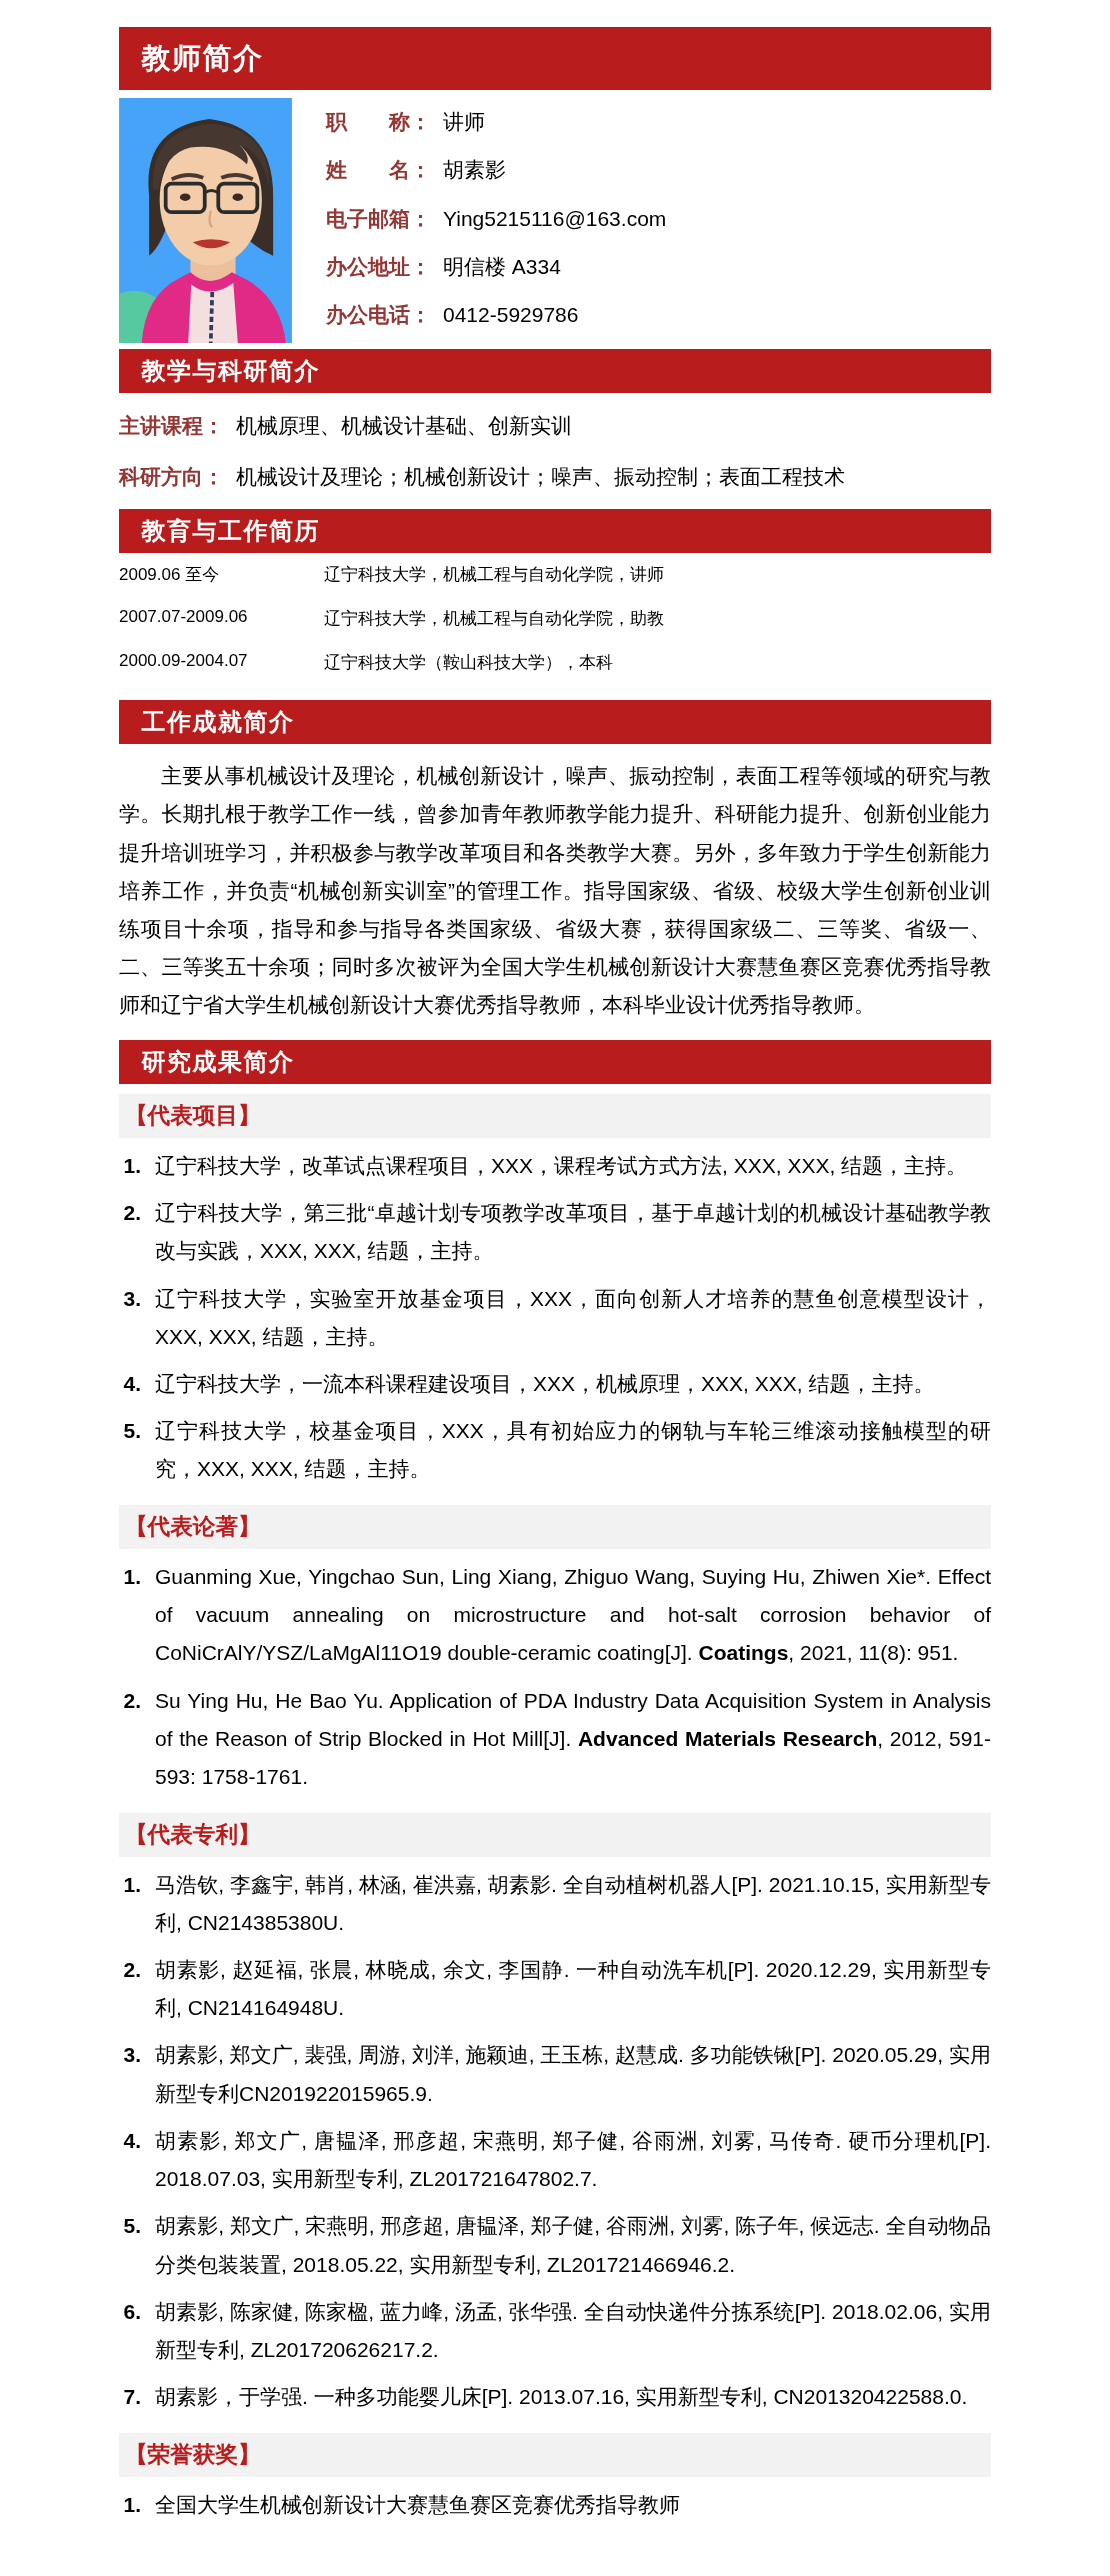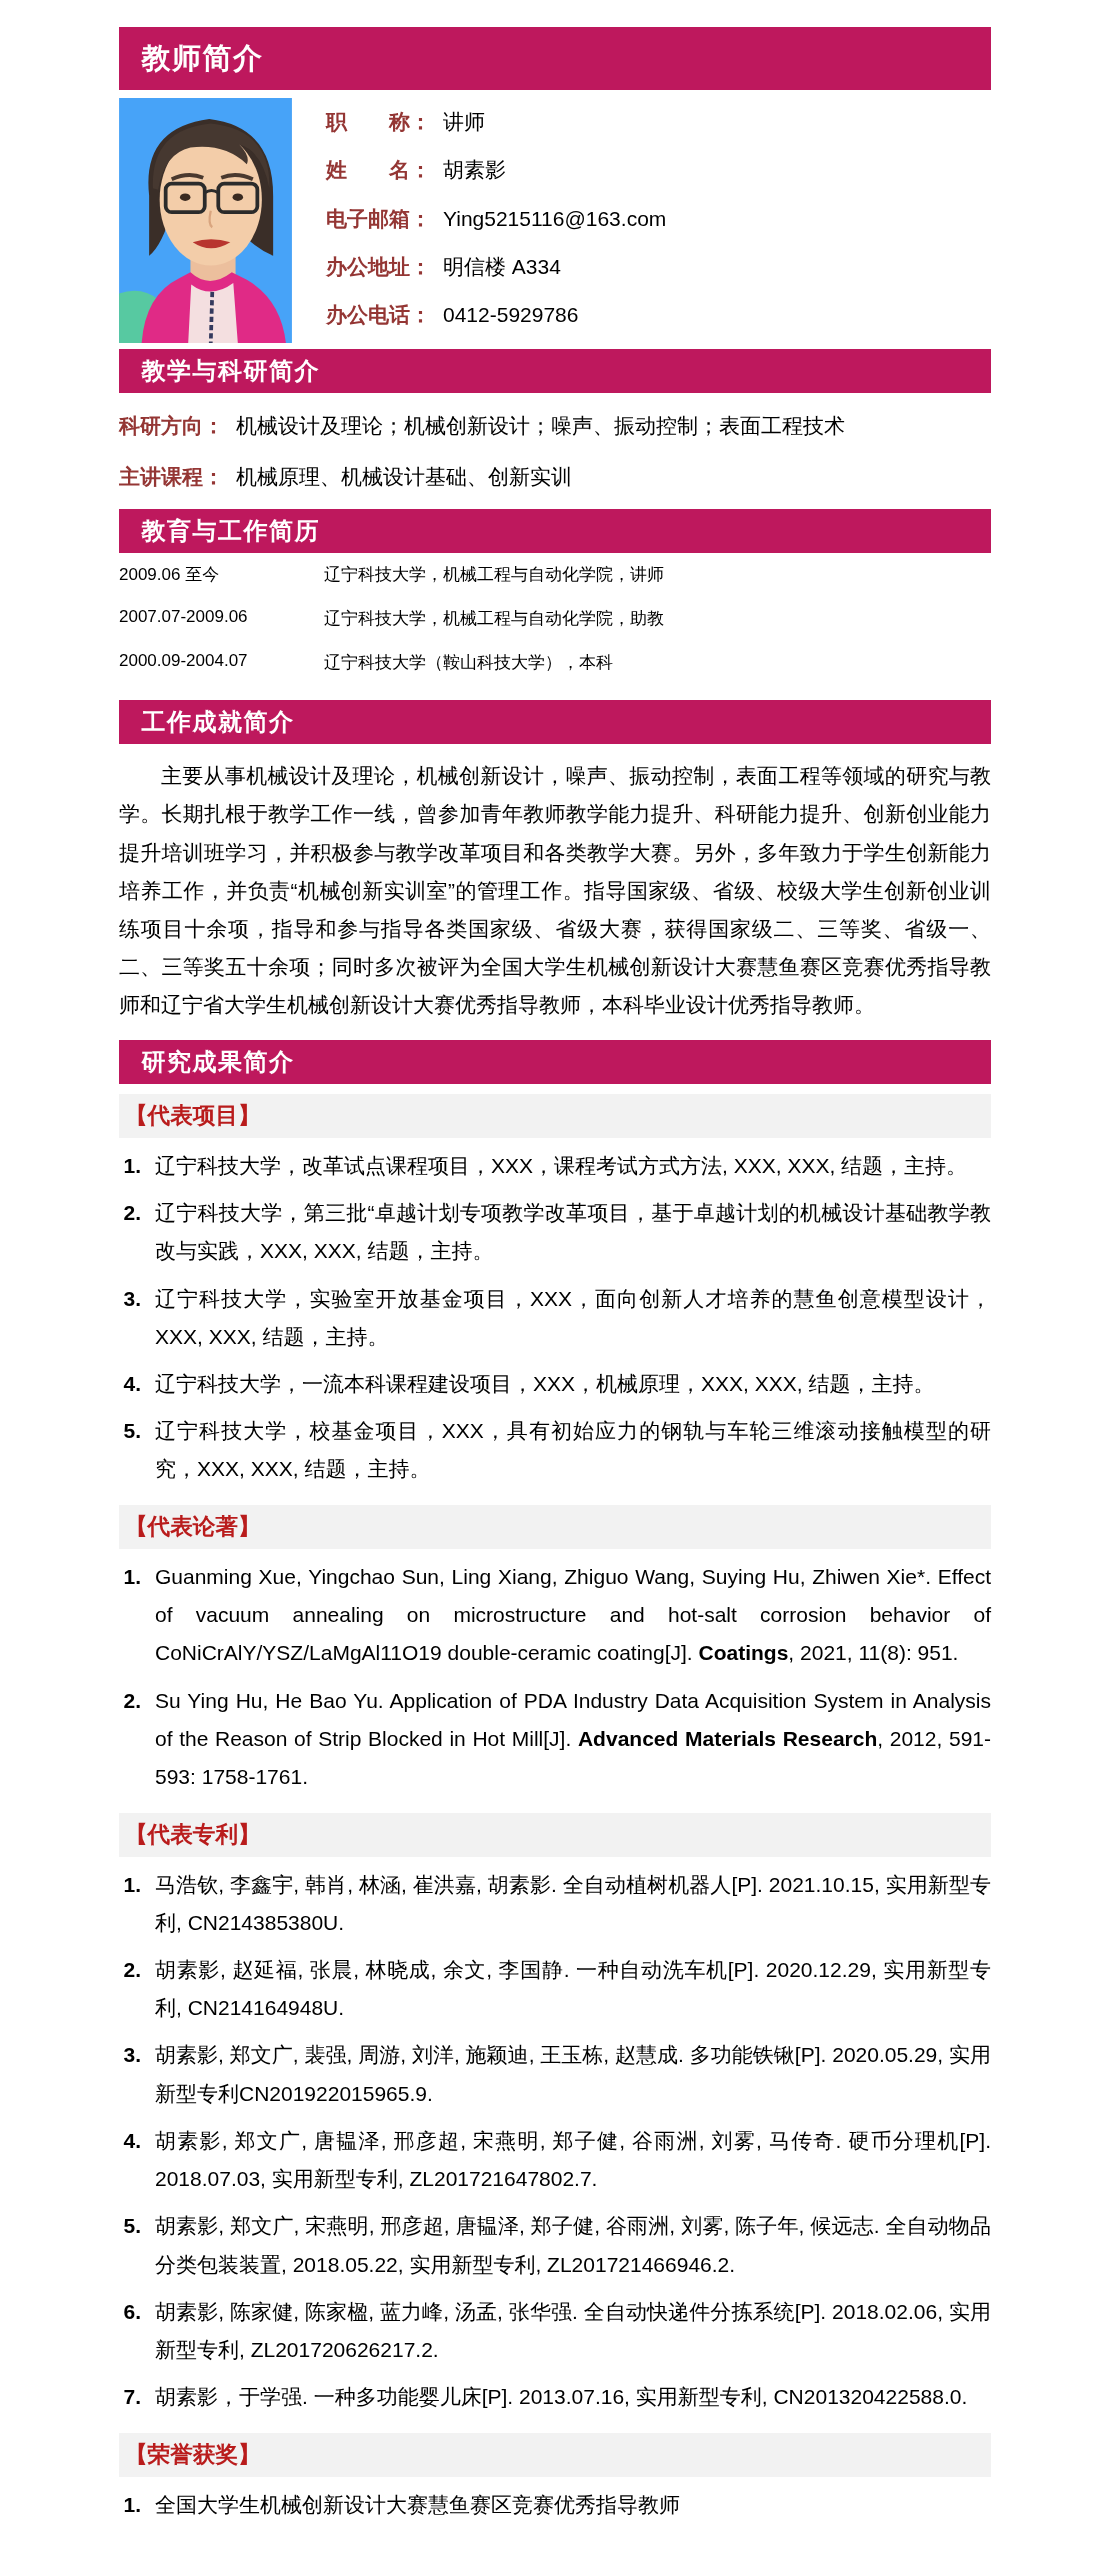--- a/index.html
+++ b/index.html
@@ -8,21 +8,21 @@
     font-family: "Liberation Sans", "DejaVu Sans", sans-serif;
     color: #000;
   }
   .content {
     width: 872px;
     margin-left: 119px;
     padding-top: 27px;
     padding-bottom: 53px;
   }
   .banner {
-    background: #be185d;
+    background: #b91c1c;
     color: #ffffff;
     font-weight: bold;
     display: flex;
     align-items: center;
     padding-left: 22.6px;
     box-sizing: border-box;
     letter-spacing: 1.5px;
   }
   .banner-main { height: 63px; font-size: 29px; }
   .banner-sub  { height: 44px; font-size: 24px; }
@@ -143,24 +143,24 @@
         <span class="flabel">办公电话：</span><span class="fvalue">0412-5929786</span>
       </div>
     </div>
   </div>
 
   <div class="banner banner-sub">
     <span>教学与科研简介</span>
   </div>
   <div class="teach-wrap">
     <div class="teach-row">
+      <span class="flabel">主讲课程：</span><span class="fvalue">机械原理、机械设计基础、创新实训</span>
+    </div>
+    <div class="teach-row">
       <span class="flabel">科研方向：</span><span class="fvalue">机械设计及理论；机械创新设计；噪声、振动控制；表面工程技术</span>
-    </div>
-    <div class="teach-row">
-      <span class="flabel">主讲课程：</span><span class="fvalue">机械原理、机械设计基础、创新实训</span>
     </div>
   </div>
 
   <div class="banner banner-sub">
     <span>教育与工作简历</span>
   </div>
   <div class="hist">
     <div class="hist-row">
       <span class="period">2009.06 至今</span>
       <span class="detail">辽宁科技大学，机械工程与自动化学院，讲师</span>

